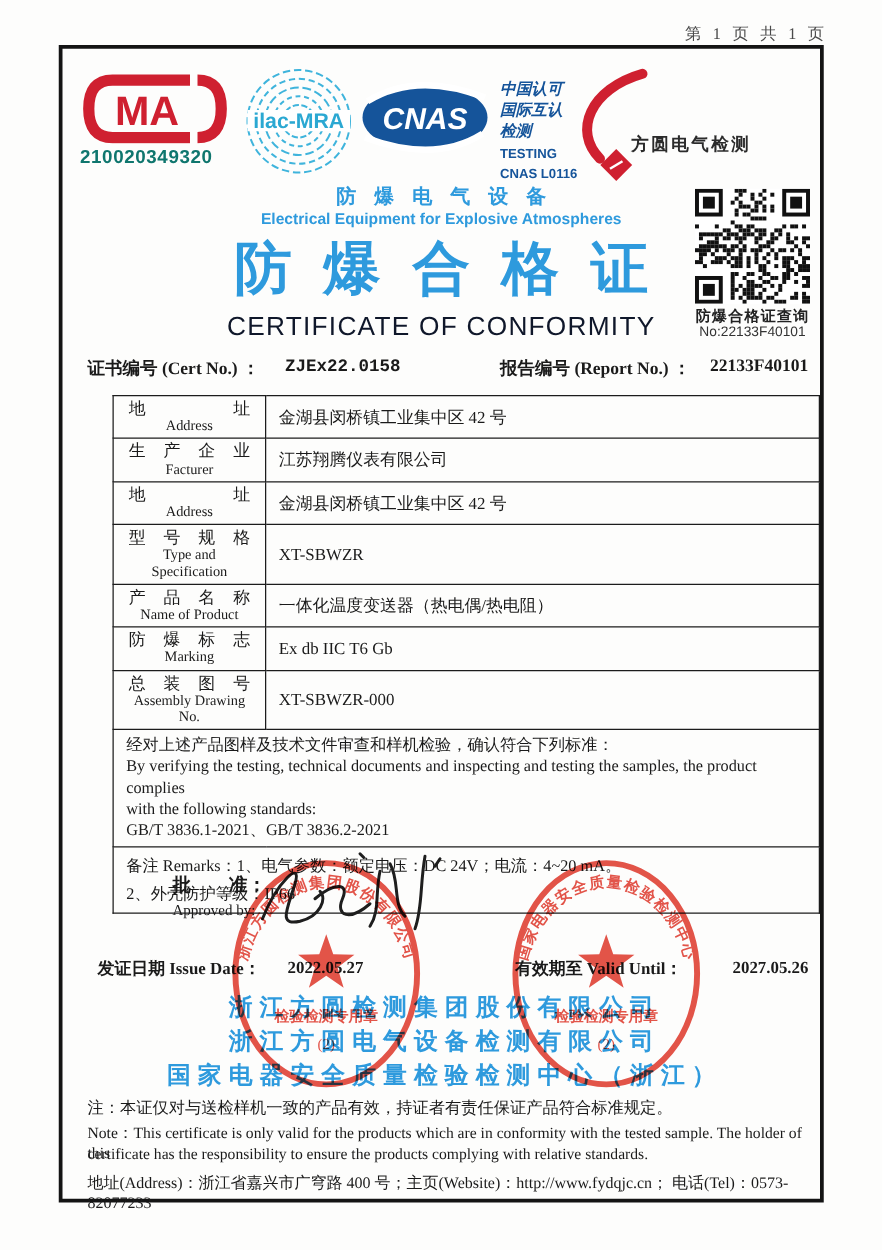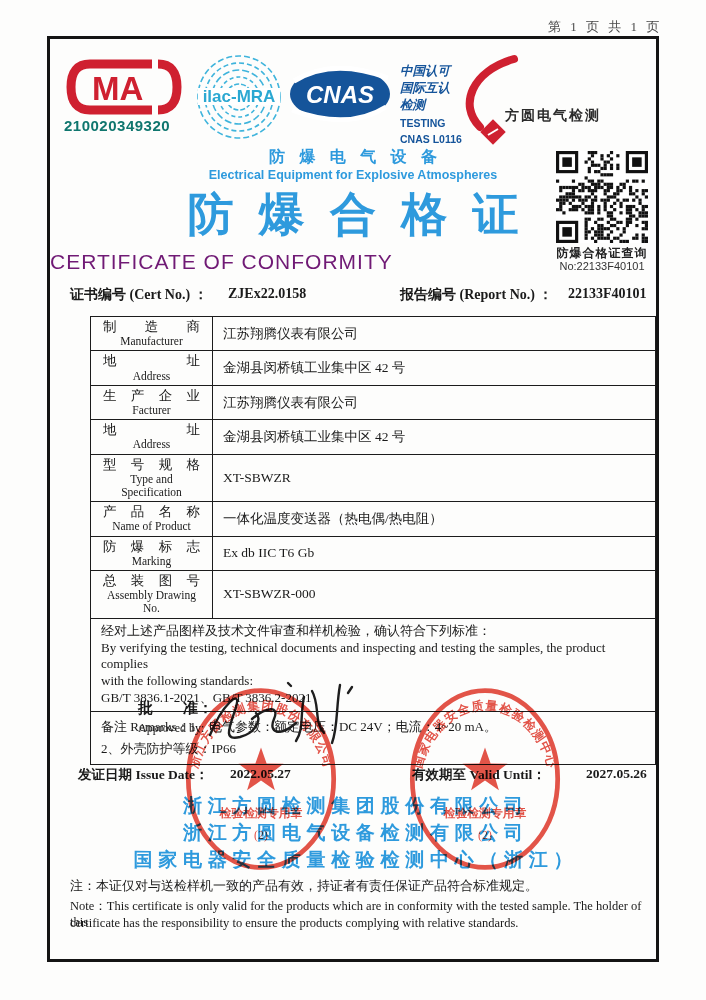--- a/index.html
+++ b/index.html
@@ -21,35 +21,35 @@
   .fy-text { position:absolute; left:455px; top:68px; font-size:14px; font-weight:bold; color:#2b2b2b;
     letter-spacing:2px; font-family:"Liberation Sans",sans-serif; }
 
   
   .t-zh-small { position:absolute; left:0; top:108px; width:100%; text-align:center; color:#2e9add;
     font-family:"Liberation Sans",sans-serif; font-weight:bold; font-size:16px; letter-spacing:0.9em; text-indent:0.9em; }
   .t-en-small { position:absolute; left:0; top:129px; width:100%; text-align:center; color:#2e9add;
     font-family:"Liberation Sans",sans-serif; font-weight:bold; font-size:12.5px; }
   .t-zh-big { position:absolute; left:0; top:145px; width:100%; text-align:center; color:#2e9add;
     font-family:"Liberation Sans",sans-serif; font-weight:bold; font-size:46px; letter-spacing:0.55em; text-indent:0.55em; }
-  .t-en-big { position:absolute; left:0; top:211px; width:100%; color:#701a75;
+  .t-en-big { position:absolute; left:0; top:211px; width:100%; text-align:center; color:#0f172a;
     font-family:"Liberation Sans",sans-serif; font-size:21px; letter-spacing:1px; }
 
   
   .qr-box { position:absolute; left:506px; top:112px; width:92px; height:92px; background:#fff; }
   .qr-box svg { width:92px; height:92px; }
   .qr-caption { position:absolute; left:494px; top:206px; width:116px; text-align:center; font-size:12px;
     font-weight:bold; letter-spacing:1px; font-family:"Liberation Sans",sans-serif; color:#222; }
   .qr-number { position:absolute; left:494px; top:221px; width:116px; text-align:center; font-size:11px;
     font-family:"Liberation Sans",sans-serif; color:#333; }
 
   
   .cert-row { position:absolute; left:20px; top:247px; width:572px; font-size:14px; font-weight:bold; }
   .cert-row span { position:absolute; white-space:nowrap; }
-  .c-lab1 { left:0; }  .c-val1 { left:158px; } .c-lab2 { left:330px; } .c-val2 { left:498px; }
+  .c-lab1 { left:0; }  .c-val1 { left:158px;font-family:Liberation Mono, monospace; } .c-lab2 { left:330px; } .c-val2 { left:498px; }
 
   
   table.main { position:absolute; left:40px; top:277px; width:566px; border-collapse:collapse; }
   table.main td { border:1.5px solid #1c1c1c; vertical-align:middle; }
   td.lab { width:122px; padding:2px 12px; }
   .lab-zh { font-size:13.5px; text-align:justify; text-align-last:justify; line-height:1.2; }
   .lab-en { font-size:11.5px; text-align:center; line-height:1.15; }
   td.val { padding:2px 10px; font-size:13.5px; }
   tr.r { height:32px; }
   td.wide { padding:4px 10px; font-size:13px; line-height:1.3; }
@@ -421,27 +421,20 @@
 
     <div class="cert-row">
       <span class="c-lab1">证书编号 (Cert No.) ：</span>
       <span class="c-val1">ZJEx22.0158</span>
       <span class="c-lab2">报告编号 (Report No.) ：</span>
       <span class="c-val2">22133F40101</span>
     </div>
 
     <table class="main">
       <tbody>
-          <tr class="r">
-        <td class="lab">
-              <div class="lab-zh">制造商</div>
-              <div class="lab-en">Manufacturer</div>
-            </td>
-        <td class="val">江苏翔腾仪表有限公司</td>
-      </tr>
       <tr class="r">
         <td class="lab">
               <div class="lab-zh">地址</div>
               <div class="lab-en">Address</div>
             </td>
         <td class="val">金湖县闵桥镇工业集中区 42 号</td>
       </tr>
       <tr class="r">
         <td class="lab">
               <div class="lab-zh">生产企业</div>
@@ -548,15 +541,16 @@
       <text font-size="15.5" fill="#e03a2e" letter-spacing="1.5" font-weight="bold">
         <textPath href="#arcR" startOffset="50%" text-anchor="middle">国家电器安全质量检验检测中心</textPath>
       </text>
       <text x="100" y="168" text-anchor="middle" font-size="15" fill="#e03a2e" font-weight="bold">检验检测专用章</text>
       <text x="100" y="196" text-anchor="middle" font-size="15" fill="#e03a2e">(2)</text>
     </svg>
 
     <div class="note-zh">注：本证仅对与送检样机一致的产品有效，持证者有责任保证产品符合标准规定。</div>
     <div class="note-en1">Note：This certificate is only valid for the products which are in conformity with the tested sample. The holder of this</div>
     <div class="note-en2">certificate has the responsibility to ensure the products complying with relative standards.</div>
+    <div class="note-footer">地址(Address)：浙江省嘉兴市广穹路 400 号；主页(Website)：http://www.fydqjc.cn；  电话(Tel)：0573-82077233</div>
 
   </div>
 </div>
 
 </body></html>

